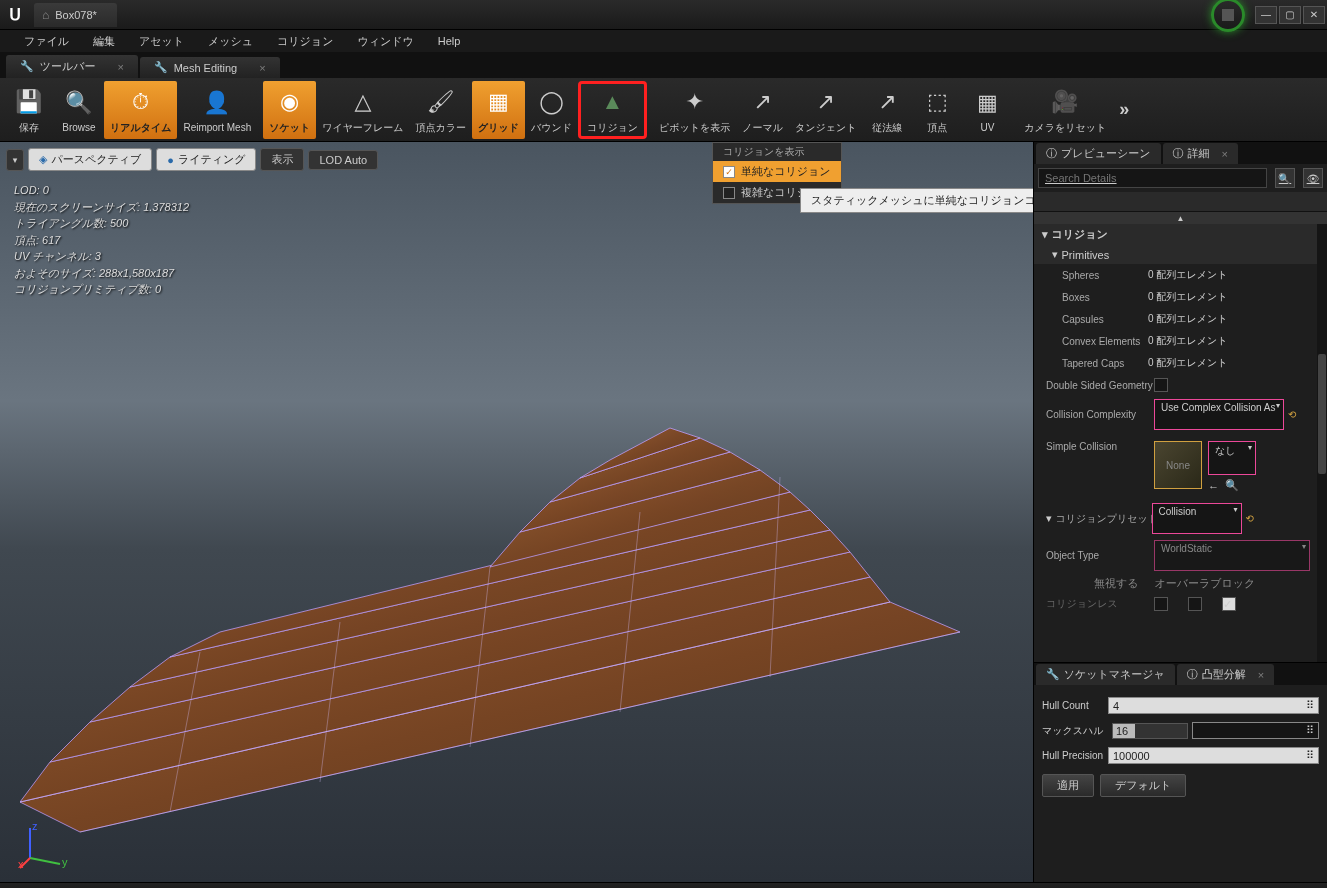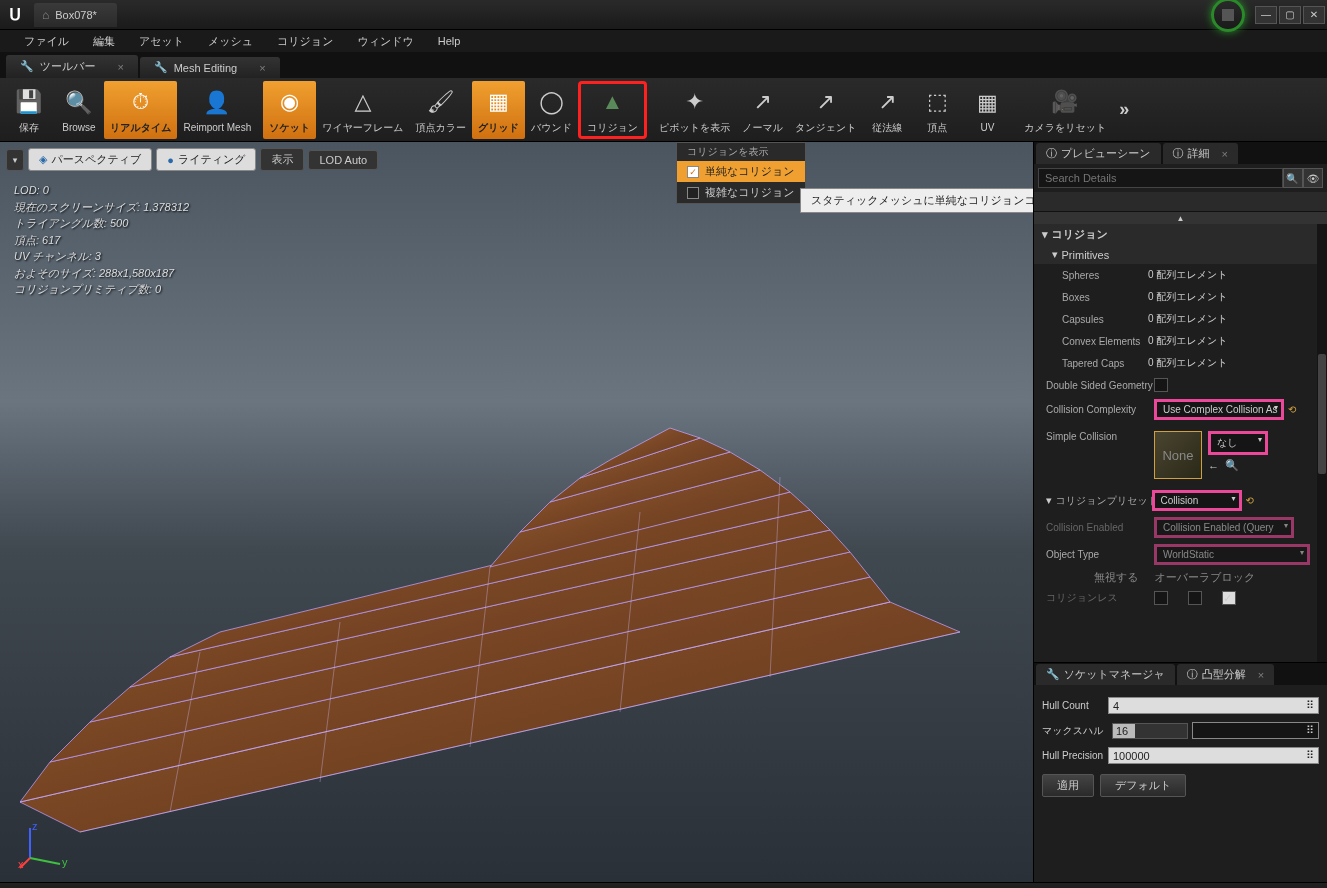--- a/index.html
+++ b/index.html
@@ -28,52 +28,52 @@
 .tool-sep { width:6px; }
 .tool-overflow { width:24px; height:58px; display:flex; align-items:center; justify-content:center; font-size:18px; font-weight:bold; cursor:pointer; }
 .main-area { display:flex; height:740px; }
 .viewport { flex:1; position:relative; background:linear-gradient(to bottom,#4a5560 0%,#6a7580 35%,#404850 55%,#2a3038 100%); overflow:hidden; }
 .vp-topbar { position:absolute; top:6px; left:6px; display:flex; gap:4px; align-items:center; z-index:3; }
 .vp-arrow { width:18px; height:22px; background:#333; border:1px solid #555; border-radius:3px; display:flex; align-items:center; justify-content:center; font-size:9px; }
 .vp-pill { padding:3px 10px; background:#ddd; color:#222; border-radius:3px; border:1px solid #888; display:flex; align-items:center; gap:4px; cursor:pointer; font-size:11px; }
 .vp-pill .pic { color:#2a6aaa; }
 .vp-pill-dark { padding:3px 10px; background:#333; border:1px solid #555; border-radius:3px; color:#ccc; cursor:pointer; font-size:11px; }
 .vp-stats { position:absolute; top:40px; left:14px; color:#ddd; line-height:1.5; font-size:11px; z-index:3; text-shadow:1px 1px 2px #000;font-style:italic; }
-.dropdown-menu { position:absolute; top:0px; left:676px; z-index:10; background:#2a2a2a; border:1px solid #555; }
+.dropdown-menu { position:absolute; top:0px; left:712px; z-index:10; background:#2a2a2a; border:1px solid #555; }
 .dd-head { background:#2a2a2a; padding:2px 10px; font-size:10px; color:#aaa; }
 .dd-item { padding:3px 10px; display:flex; align-items:center; gap:6px; cursor:pointer; }
 .dd-item.sel { background:#f0a030; color:#222; }
 .dd-check { width:12px; height:12px; border:1px solid #888; background:#222; display:flex; align-items:center; justify-content:center; font-size:9px; }
 .dd-item.sel .dd-check { background:#fff; color:#d07010; }
 .tooltip { position:absolute; top:46px; left:800px; background:#eee; color:#222; padding:4px 10px; font-size:11px; z-index:11; white-space:nowrap; border:1px solid #888; }
 .gizmo { position:absolute; bottom:12px; left:18px; width:50px; height:50px; z-index:3; }
 .mesh { position:absolute; top:280px; left:20px; width:970px; height:420px; }
 .mesh svg { width:100%; height:100%; }
 .right-panel { width:294px; background:#1e1e1e; display:flex; flex-direction:column; border-left:1px solid #000; }
 .panel-tabs { height:22px; display:flex; background:#111; align-items:end; }
 .ptab { padding:3px 10px; background:#2a2a2a; display:flex; align-items:center; gap:4px; border-radius:3px 3px 0 0; margin-left:2px; cursor:pointer; font-size:10px; }
 .ptab .x { margin-left:8px; opacity:0.5; }
-.search-row { padding:4px; display:flex; gap:0; }
+.search-row { padding:4px; display:flex; gap:8px;text-decoration:underline; }
 .search-row input { flex:1; background:#151515; border:1px solid #444; color:#888; padding:2px 6px; font-size:11px; }
 .search-row .sbtn { width:20px; height:20px; background:#333; border:1px solid #555; display:flex; align-items:center; justify-content:center; cursor:pointer; font-size:10px; }
 .collapse-bar { height:12px; background:#333; display:flex; align-items:center; justify-content:center; font-size:8px; cursor:pointer; }
 .section-hdr { background:#2a2a2a; padding:3px 8px; font-weight:bold; display:flex; align-items:center; gap:4px; cursor:pointer; }
 .section-hdr.sub { padding-left:18px; font-weight:normal; }
 .prop-scroll { flex:1; overflow-y:auto; position:relative; }
 .prop-row { display:flex; align-items:center; padding:3px 4px 3px 28px; min-height:22px; }
 .prop-label { width:86px; font-size:10px; color:#aaa; overflow:hidden; white-space:nowrap; }
 .prop-val { font-size:10px; color:#ccc; }
 .prop-check { width:14px; height:14px; background:#151515; border:1px solid #555; }
 .prop-row2 { display:flex; align-items:center; padding:3px 4px 3px 12px; min-height:22px; }
 .prop-label2 { flex:0 0 108px; font-size:10px; color:#aaa; overflow:hidden; white-space:nowrap; }
 .prop-label2.dim { color:#666; }
-.dropdown { background:#151515; border:3px solid #ec4899; padding:2px 16px 2px 6px; font-size:10px; position:relative; cursor:pointer; overflow:hidden; white-space:nowrap; }
+.dropdown { background:#151515; border:1px solid #ec4899; padding:2px 16px 16px 6px; font-size:10px; position:relative; cursor:pointer; overflow:hidden; white-space:nowrap; }
 .dropdown::after { content:"▾"; position:absolute; right:3px; top:1px; font-size:8px; }
 .reset-pin { color:#d0a040; font-size:10px; margin-left:4px; cursor:pointer; }
-.thumb { width:48px; height:48px; background:linear-gradient(135deg,#4a4530,#2a2818); border:1px solid #d0a040; display:flex; align-items:center; justify-content:center; color:#888; font-size:13px; }
+.thumb { width:48px; height:48px; background:linear-gradient(135deg,#4a4530,#2a2818); border:1px solid #d0a040; display:flex; align-items:center; justify-content:center; color:#888; font-size:10px; }
 .small-icons { display:flex; gap:6px; margin-top:4px; }
 .small-icons span { cursor:pointer; font-size:11px; }
 .response-hdr { display:flex; padding:2px 4px 2px 60px; color:#888; font-size:9px; gap:16px; }
 .scrollbar-v { position:absolute; right:0; top:0; width:10px; height:100%; background:#151515; }
 .scrollbar-v::after { content:""; position:absolute; top:130px; left:1px; width:8px; height:120px; background:#444; border-radius:2px; }
 .bottom-panel { height:220px; border-top:1px solid #000; display:flex; flex-direction:column; }
 .conv-row { display:flex; align-items:center; padding:4px 8px; }
 .conv-label { width:66px; font-size:10px; color:#ccc; overflow:hidden; white-space:nowrap; }
 .num-input { flex:1; background:#ddd; border:1px solid #888; padding:1px 4px; font-size:11px; color:#222; display:flex; justify-content:space-between; align-items:center; }
 .num-input.dark { background:#151515; color:#ccc; }
@@ -337,36 +337,32 @@
         </div>
       <div class="prop-row2">
           <div class="prop-label2">Collision Complexity</div>
           <div class="dropdown" style="width:130px">Use Complex Collision As</div>
           <span class="reset-pin">⟲</span>
         </div>
       <div class="prop-row2" style="align-items:flex-start;padding-top:8px;padding-bottom:8px">
         <div class="prop-label2">Simple Collision</div>
         <div class="thumb">None</div>
         <div style="margin-left:6px">
-          <div class="dropdown" style="width:60px">なし</div>
+          <div class="dropdown" style="width:48px">なし</div>
           <div class="small-icons">
               <span>←</span>
               <span>🔍</span>
             </div>
         </div>
       </div>
       <div class="prop-row2">
           <span style="margin-right:4px">▾</span>
           <div class="prop-label2" style="flex-basis:96px">コリジョンプリセット</div>
           <div class="dropdown" style="width:90px">Collision</div>
           <span class="reset-pin">⟲</span>
-        </div>
-      <div class="prop-row2">
-          <div class="prop-label2 dim">Collision Enabled</div>
-          <div class="dropdown" style="width:140px;opacity:0.6">Collision Enabled (Query</div>
         </div>
       <div class="prop-row2">
           <div class="prop-label2">Object Type</div>
           <div class="dropdown" style="width:156px;opacity:0.6">WorldStatic</div>
         </div>
       <div class="response-hdr">
           <span>無視する</span>
           <span>オーバーラブロック</span>
         </div>
       <div class="prop-row2">

